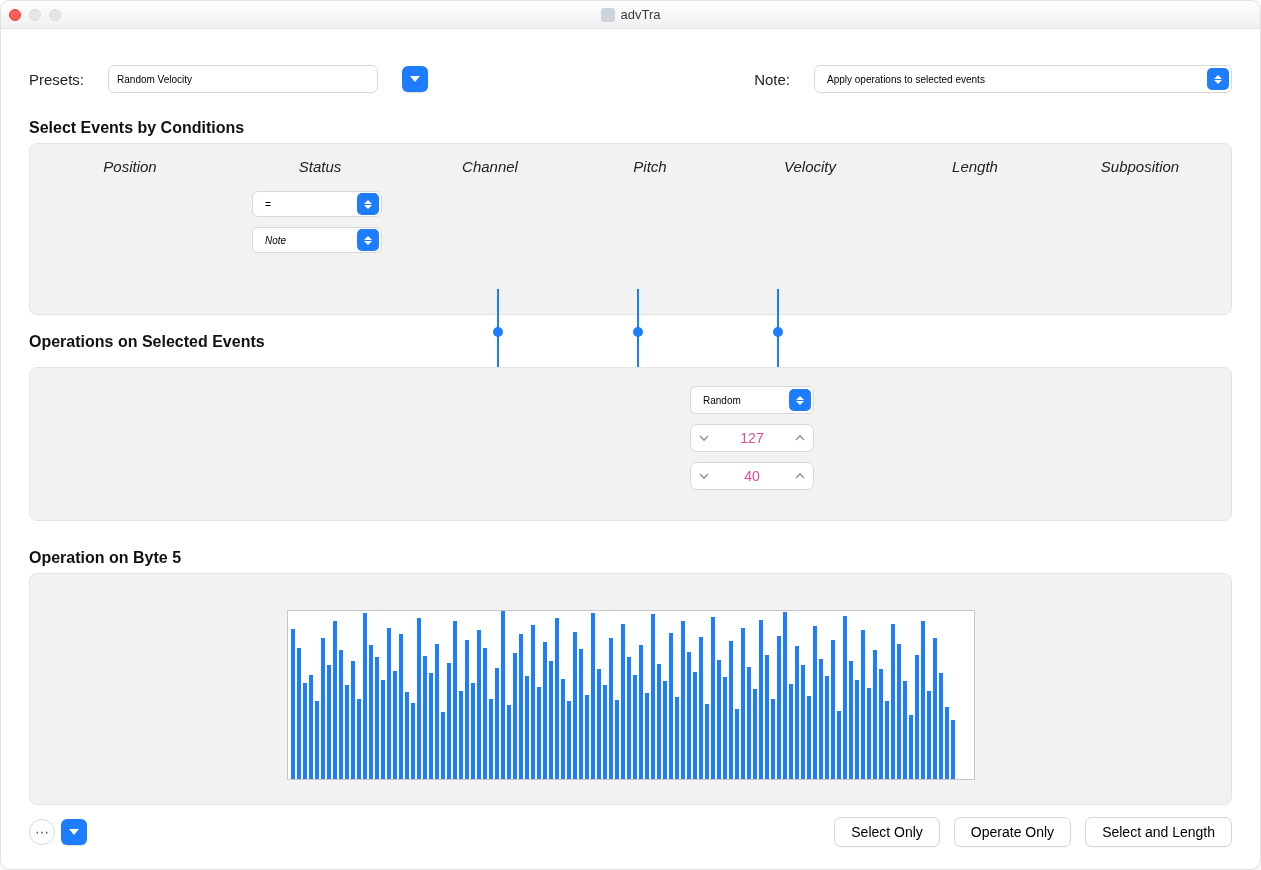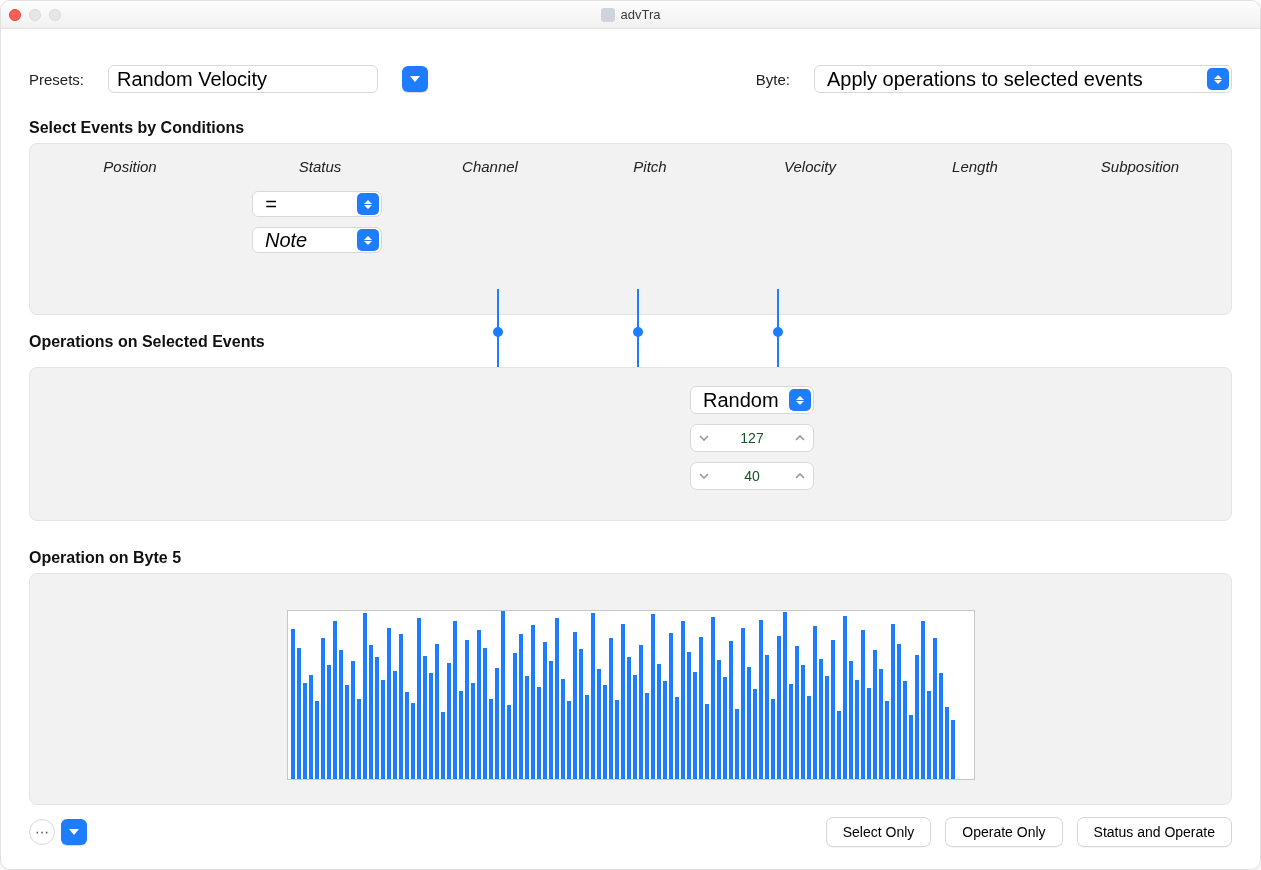--- a/index.html
+++ b/index.html
@@ -55,21 +55,21 @@
   .cluster { display:flex; align-items:center; gap:24px; }
   .label { font-size:15px; color:#222; }
 
   .textfield, .selectfield, .stepperfield {
     height:28px;
     background:#fff;
     border:1px solid #d8d8d8;
     border-radius:6px;
     display:flex; align-items:center;
     padding:0 8px;
-    font-size:20px;
+    font-size:10px;
     color:#000;
   }
   .selectfield {
     padding-right: 0;
     justify-content: space-between;
   }
   .selectfield .sel-text { padding:0 4px; }
   .selectfield.small { height:26px; }
   .selectfield .sel-caret {
     width:22px; height:22px;
@@ -144,21 +144,21 @@
     position:absolute; left:660px; top:18px;
     display:flex; flex-direction:column; gap:10px;
   }
   .stepper {
     width:124px; height:28px;
     background:#fff; border:1px solid #d8d8d8; border-radius:7px;
     display:grid; grid-template-columns:26px 1fr 26px; align-items:center;
   }
   .stepper .chev { display:flex; align-items:center; justify-content:center; color:#9a9a9a; }
   .stepper .chev svg { width:12px; height:12px; }
-  .stepper .val { text-align:center; font-size:14px; color:#14532d; }
+  .stepper .val { text-align:center; font-size:14px; color:#ec4899; }
   .ops-inner .selectfield { width:124px; height:28px; }
 
   
   .byte-panel { height:232px; padding:24px 0; display:flex; justify-content:center; align-items:flex-end; }
   .chart {
     width:688px; height:170px; border:1px solid #c7c7c7; background:#fff;
     display:flex; align-items:flex-end; gap:0; padding:0;
     position:relative; overflow:hidden;
   }
   .bar { width:4px; background:#1e7dff; margin-right:2px; }
@@ -208,21 +208,21 @@
       <div class="cluster">
         <span class="label">Presets:</span>
         <div class="textfield" style="width:270px;">
           <span>Random Velocity</span>
         </div>
         <div class="bluebtn">
           
         </div>
       </div>
       <div class="cluster">
-        <span class="label">Byte:</span>
+        <span class="label">Note:</span>
         <div class="selectfield" style="width:418px;">
           <span class="sel-text">Apply operations to selected events</span>
           <span class="sel-caret"></span>
         </div>
       </div>
     </div>
 
     <div class="section-title">Select Events by Conditions</div>
     <div class="panel cond-panel">
       <div class="cond-grid">
@@ -425,18 +425,18 @@
       </div>
     </div>
     <div class="footer-right">
       <div class="pushbtn">
         <span>Select Only</span>
       </div>
       <div class="pushbtn">
         <span>Operate Only</span>
       </div>
       <div class="pushbtn">
-        <span>Status and Operate</span>
+        <span>Select and Length</span>
       </div>
     </div>
   </div>
 
 </div>
 
 </body></html>

